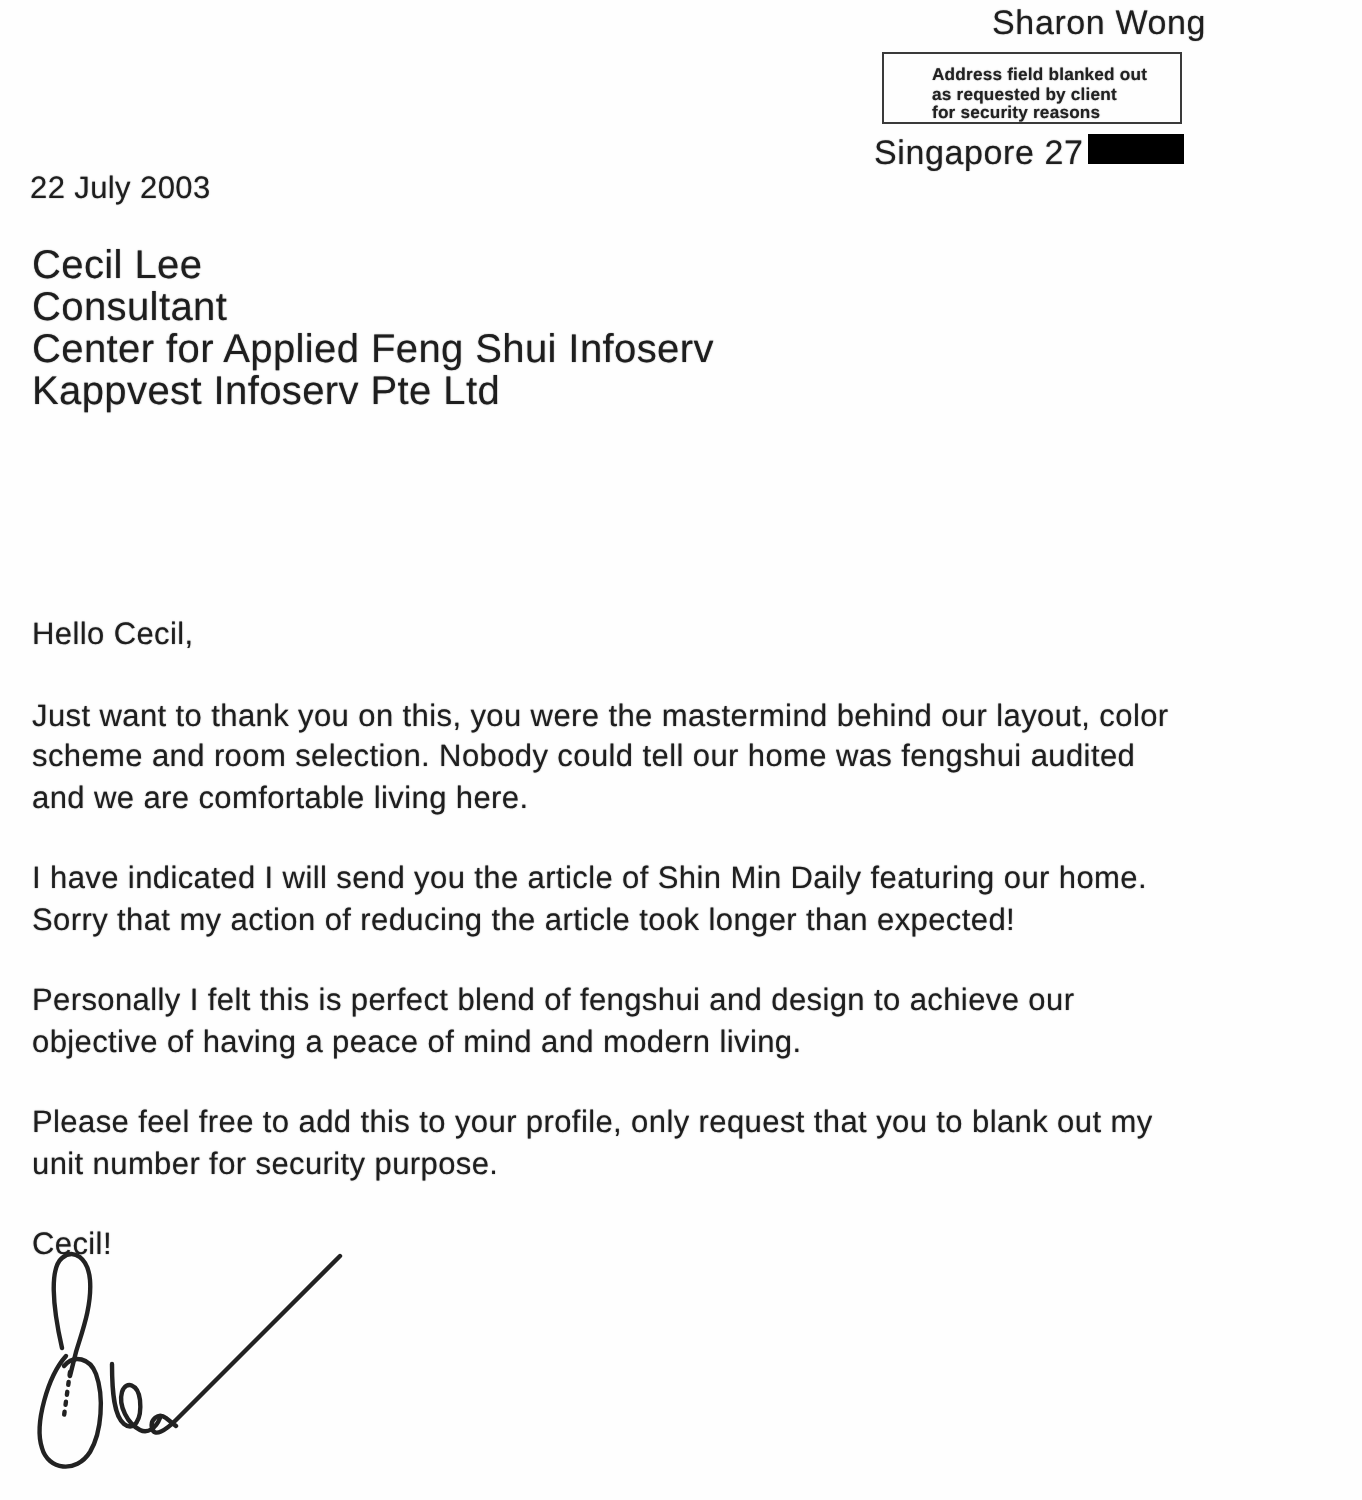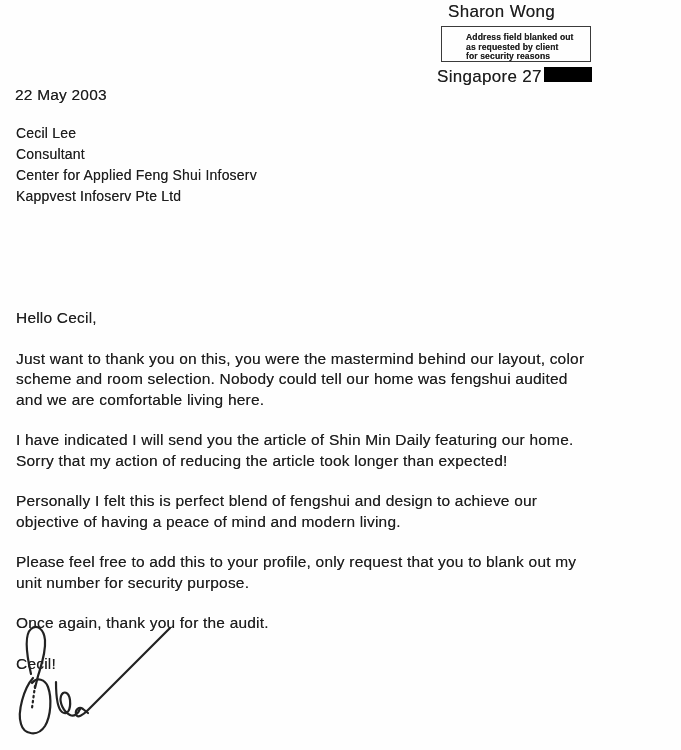--- a/index.html
+++ b/index.html
@@ -15,21 +15,21 @@
   }
   .letterhead {
     position: absolute;
     top: 2px;
     left: 437px;
     width: 155px;
   }
   .sender-name {
     font-size: 17px;
     line-height: 20px;
-    text-align: left;
+    text-align: right;
     transform: translateX(11px);
     letter-spacing: 0.3px;
     white-space: nowrap;
   }
   .notice-box {
     box-sizing: border-box;
     margin-top: 4px;
     margin-left: 4px;
     width: 150px;
     height: 36px;
@@ -64,21 +64,21 @@
     position: absolute;
     top: 86px;
     left: 15px;
     font-size: 15.5px;
     letter-spacing: 0.2px;
   }
   .recipient {
     position: absolute;
     top: 123px;
     left: 16px;
-    font-size: 14px;
+    font-size: 20px;
     line-height: 21px;
     letter-spacing: 0.2px;
   }
   .letter-body {
     position: absolute;
     top: 264px;
     left: 16px;
     width: 655px;
     font-size: 15.5px;
     letter-spacing: 0.2px;
@@ -109,41 +109,40 @@
       <div class="notice-text">Address field blanked out
 as requested by client
 for security reasons</div>
     </div>
     <div class="city-line">
       <span>Singapore 27</span>
       <span class="redact-block"></span>
     </div>
   </div>
 
-  <div class="date-line">22 May 2003</div>
+  <div class="date-line">22 July 2003</div>
 
   <div class="recipient">
     <div>Cecil Lee</div>
     <div>Consultant</div>
     <div>Center for Applied Feng Shui Infoserv</div>
     <div>Kappvest Infoserv Pte Ltd</div>
   </div>
 
   <div class="letter-body">
     <p>Hello Cecil,</p>
     <p>Just want to thank you on this, you were the mastermind behind our layout, color
 scheme and room selection.  Nobody could tell our home was fengshui audited
 and we are comfortable living here.</p>
     <p>I have indicated I will send you the article of Shin Min Daily featuring our home.
 Sorry that my action of reducing the article took longer than expected!</p>
     <p>Personally I felt this is perfect blend of fengshui and design to achieve our
 objective of having a peace of mind and modern living.</p>
     <p>Please feel free to add this to your profile, only request that you to blank out my
 unit number for security purpose.</p>
-    <p>Once again, thank you for the audit.</p>
     <p>Cecil!</p>
   </div>
 
   <div class="signature-wrap">
     <svg width="175" height="126" viewBox="0 0 175 126" xmlns="http://www.w3.org/2000/svg">
       <g fill="none" stroke="#222222" stroke-width="2.2" stroke-linecap="round" stroke-linejoin="round">
         <path d="M19,52 C14,30 13,12 19,7 C25,2 32,7 33,18 C34,31 29,44 26,54 L23,66"></path>
         <path d="M23,64 L20,86" stroke-dasharray="1.5,3.5"></path>
         <path d="M21,56 C12,66 5,90 9,102 C12,113 26,115 33,104 C39,94 40,76 36,65 C33,57 25,55 20,61"></path>
         <path d="M44,60 C44,74 45,86 50,90 C55,94 59,88 58,78 C57,70 51,68 49,74 C47,81 52,90 58,93 C62,95 66,92 68,87"></path>

